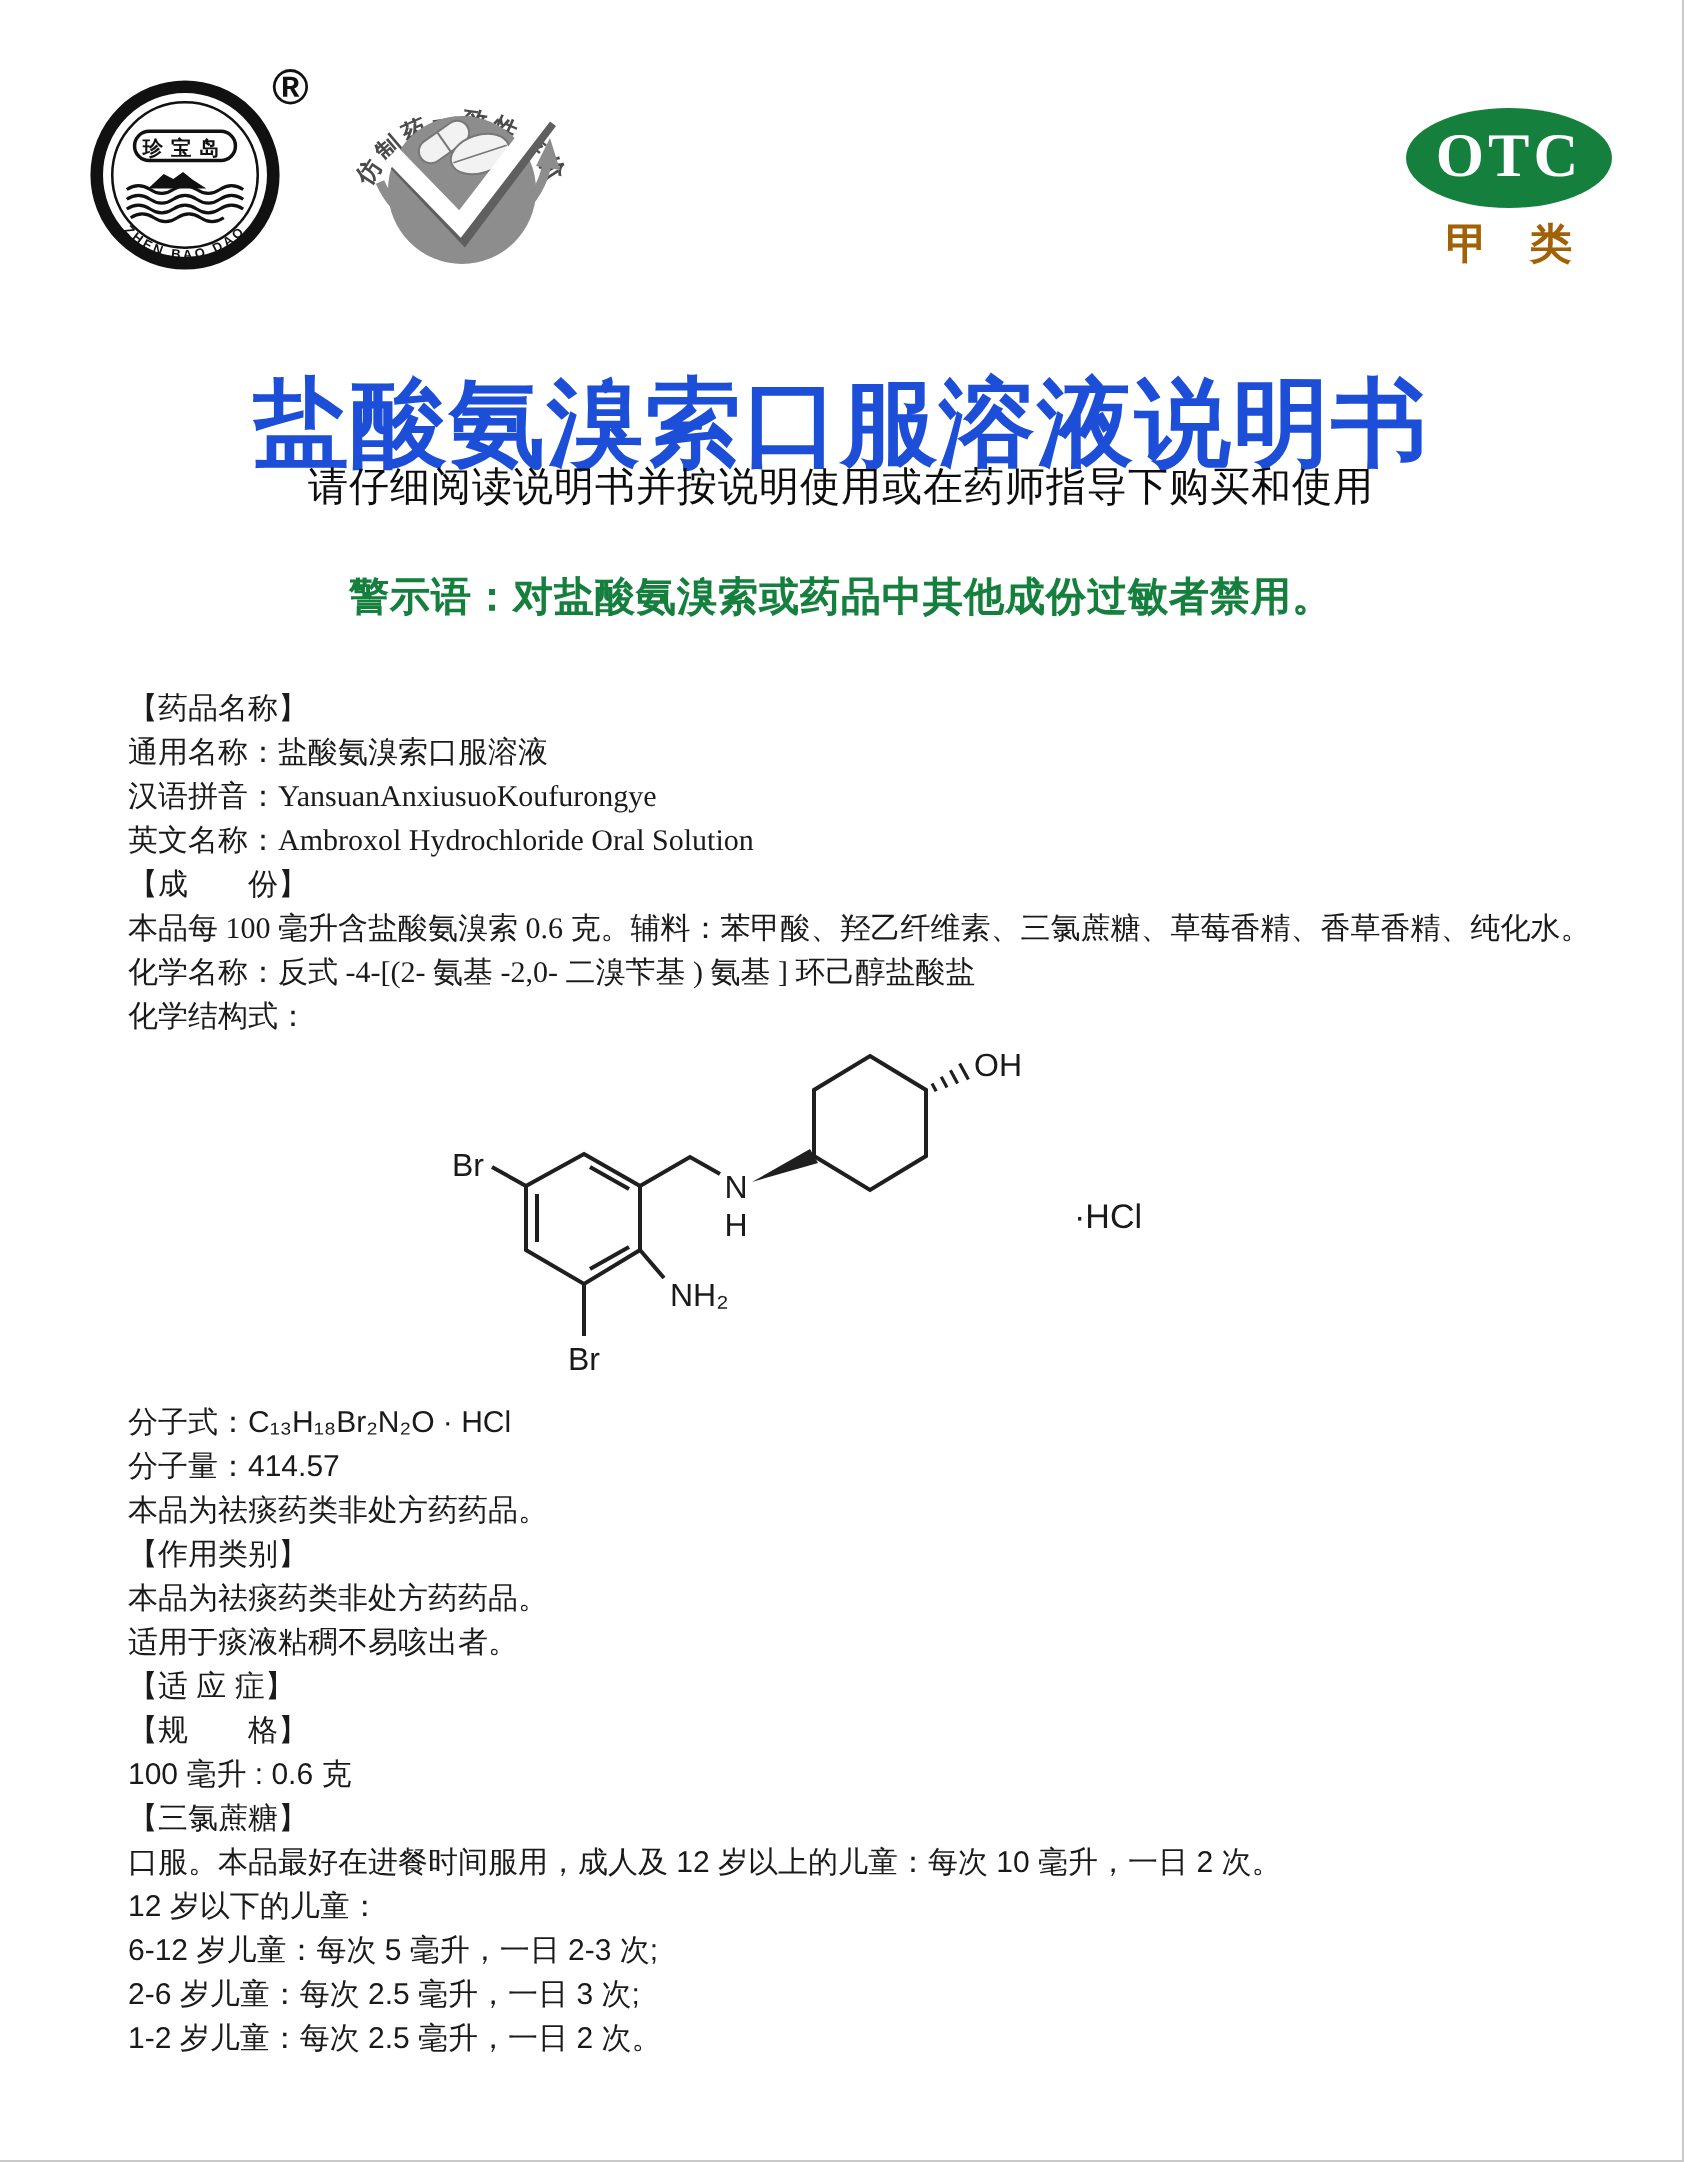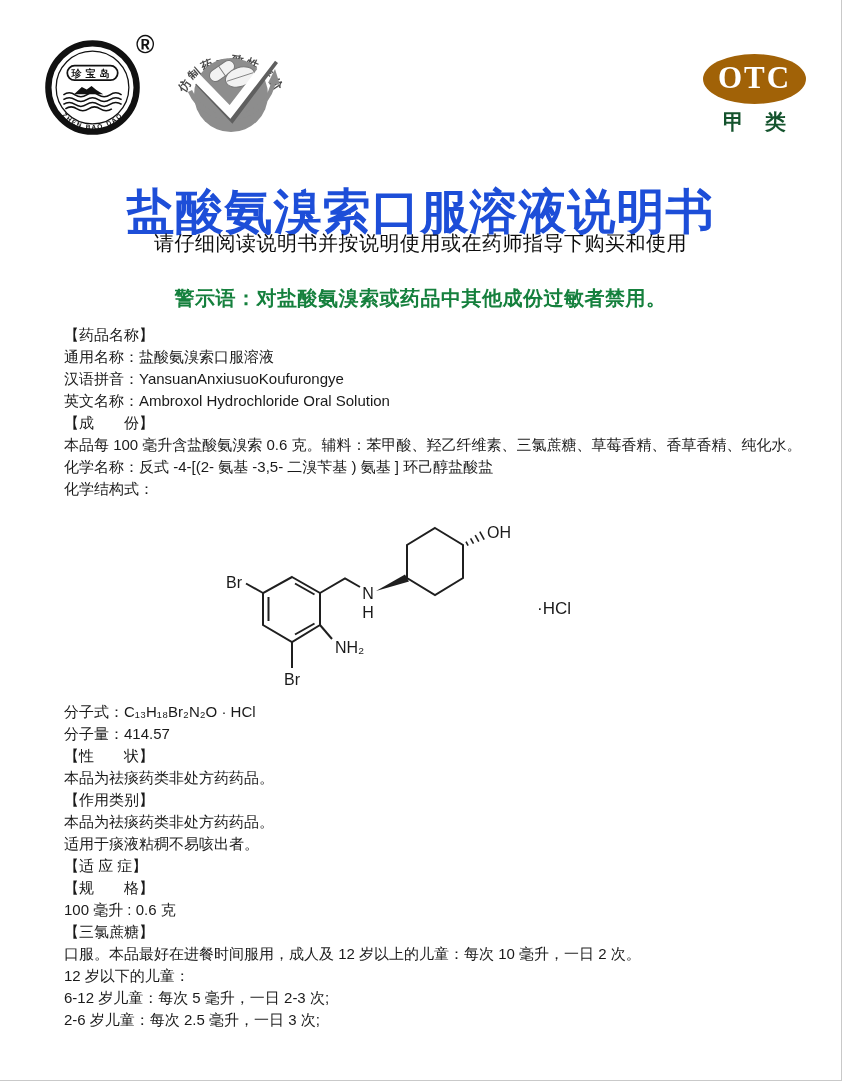--- a/index.html
+++ b/index.html
@@ -8,35 +8,35 @@
     position:relative; width:842px; height:1081px; background:#ffffff;
     font-family:"Liberation Sans","DejaVu Sans",sans-serif; color:#141414;
     border-right:1px solid #c9c9c9; border-bottom:1px solid #c9c9c9;
     overflow:hidden;
   }
   
   .brand-logo { position:absolute; left:44px; top:39px; width:97px; height:97px; }
   .registered-mark { position:absolute; left:136px; top:30px; font-size:25px; font-weight:bold; color:#111; }
   .consistency-badge { position:absolute; left:173px; top:27px; width:116px; height:124px; }
   .otc-badge { position:absolute; left:703px; top:54px; width:103px; height:50px;
-    background:#a16207; border-radius:50%; display:flex; align-items:center; justify-content:center; }
+    background:#15803d; border-radius:50%; display:flex; align-items:center; justify-content:center; }
   .otc-badge span { color:#ffffff; font-family:"Liberation Serif","DejaVu Serif",serif;
     font-weight:bold; font-size:31px; letter-spacing:2px; line-height:1; padding-bottom:3px; }
   .otc-category { position:absolute; left:703px; top:108px; width:103px; text-align:center;
-    font-size:21px; font-weight:bold; color:#14532d; white-space:pre; }
+    font-size:21px; font-weight:bold; color:#a16207; white-space:pre; }
   
   .doc-title { position:absolute; left:0; top:180px; width:100%; text-align:center;
     font-size:48px; font-weight:bold; letter-spacing:1px; color:#1d4ed8; }
   .doc-subtitle { position:absolute; left:0; top:230px; width:100%; text-align:center;
     font-size:20px; font-weight:normal; letter-spacing:0.5px; color:#0d0d0d; }
   .doc-warning { position:absolute; left:0; top:285px; width:100%; text-align:center;
     font-size:20px; font-weight:bold; letter-spacing:0.5px; color:#15803d; }
   
   .body-block { position:absolute; left:64px; width:760px; font-size:15px; line-height:22px; color:#1a1a1a; }
-  .body-top { top:324px; }
+  .body-top { top:344px;font-family:Liberation Serif, serif; }
   .body-bottom { top:701px; }
   .body-block .line { white-space:pre; height:22px; }
   
   .structure { position:absolute; left:200px; top:508px; width:400px; height:200px; }
   .structure text { font-family:"Liberation Sans","DejaVu Sans",sans-serif; fill:#1a1a1a; }
 </style>
 </head>
 <body>
 
 <div class="page">
@@ -97,21 +97,21 @@
   <div class="doc-warning">警示语：对盐酸氨溴索或药品中其他成份过敏者禁用。</div>
 
   <div class="body-block body-top">
 
   <div class="line">【药品名称】</div>
       <div class="line">通用名称：盐酸氨溴索口服溶液</div>
       <div class="line">汉语拼音：YansuanAnxiusuoKoufurongye</div>
       <div class="line">英文名称：Ambroxol Hydrochloride Oral Solution</div>
       <div class="line">【成　　份】</div>
       <div class="line">本品每 100 毫升含盐酸氨溴索 0.6 克。辅料：苯甲酸、羟乙纤维素、三氯蔗糖、草莓香精、香草香精、纯化水。</div>
-      <div class="line">化学名称：反式 -4-[(2- 氨基 -3,5- 二溴苄基 ) 氨基 ] 环己醇盐酸盐</div>
+      <div class="line">化学名称：反式 -4-[(2- 氨基 -2,0- 二溴苄基 ) 氨基 ] 环己醇盐酸盐</div>
       <div class="line">化学结构式：</div>
     </div>
 
   <svg class="structure" viewBox="0 0 400 200">
     <g stroke="#1f1f1f" stroke-width="2" fill="none">
 
       <polygon points="92,69 120,85 120,117 92,134 63,117 63,85"></polygon>
       <line x1="95" y1="75.5" x2="114.5" y2="86.5"></line>
       <line x1="114.5" y1="115.5" x2="95" y2="126.5"></line>
       <line x1="68.5" y1="89" x2="68.5" y2="113"></line>
@@ -140,28 +140,28 @@
     <text x="168" y="91" text-anchor="middle" font-size="16">N</text>
     <text x="168" y="110" text-anchor="middle" font-size="16">H</text>
     <text x="287" y="30" text-anchor="start" font-size="16">OH</text>
     <text x="337" y="106" text-anchor="start" font-size="17">·HCl</text>
   </svg>
 
   <div class="body-block body-bottom">
 
   <div class="line">分子式：C₁₃H₁₈Br₂N₂O · HCl</div>
       <div class="line">分子量：414.57</div>
-      <div class="line">【性　　状】</div>
       <div class="line">本品为祛痰药类非处方药药品。</div>
       <div class="line">【作用类别】</div>
       <div class="line">本品为祛痰药类非处方药药品。</div>
       <div class="line">适用于痰液粘稠不易咳出者。</div>
       <div class="line">【适 应 症】</div>
       <div class="line">【规　　格】</div>
       <div class="line">100 毫升 : 0.6 克</div>
       <div class="line">【三氯蔗糖】</div>
       <div class="line">口服。本品最好在进餐时间服用，成人及 12 岁以上的儿童：每次 10 毫升，一日 2 次。</div>
       <div class="line">12 岁以下的儿童：</div>
       <div class="line">6-12 岁儿童：每次 5 毫升，一日 2-3 次;</div>
       <div class="line">2-6 岁儿童：每次 2.5 毫升，一日 3 次;</div>
+      <div class="line">1-2 岁儿童：每次 2.5 毫升，一日 2 次。</div>
     </div>
 
 </div>
 
 </body></html>

